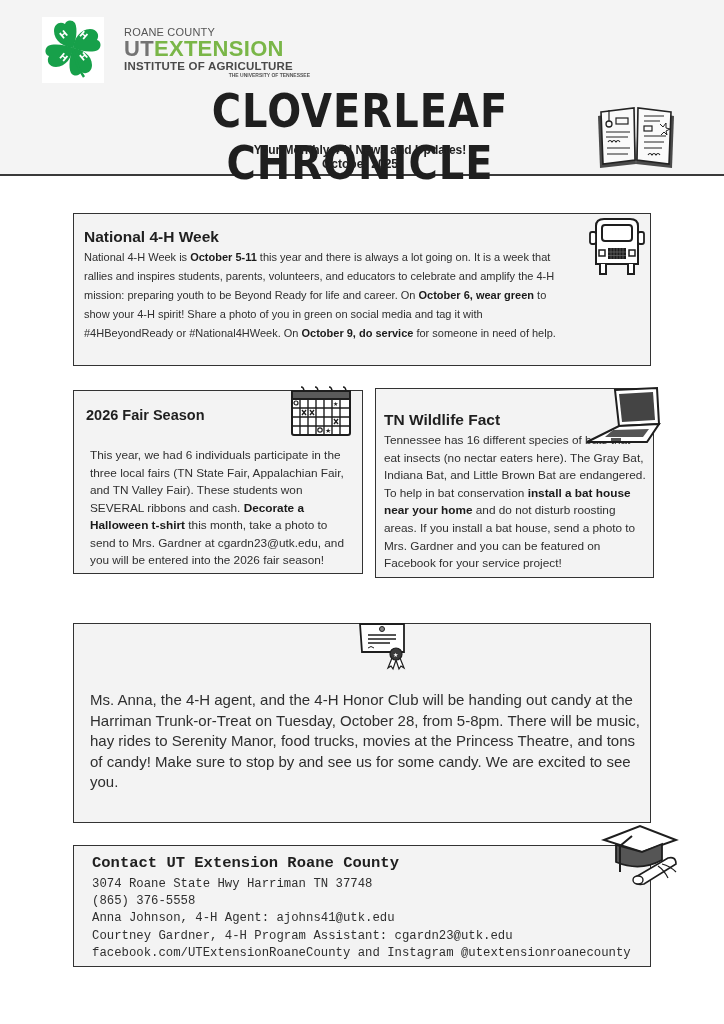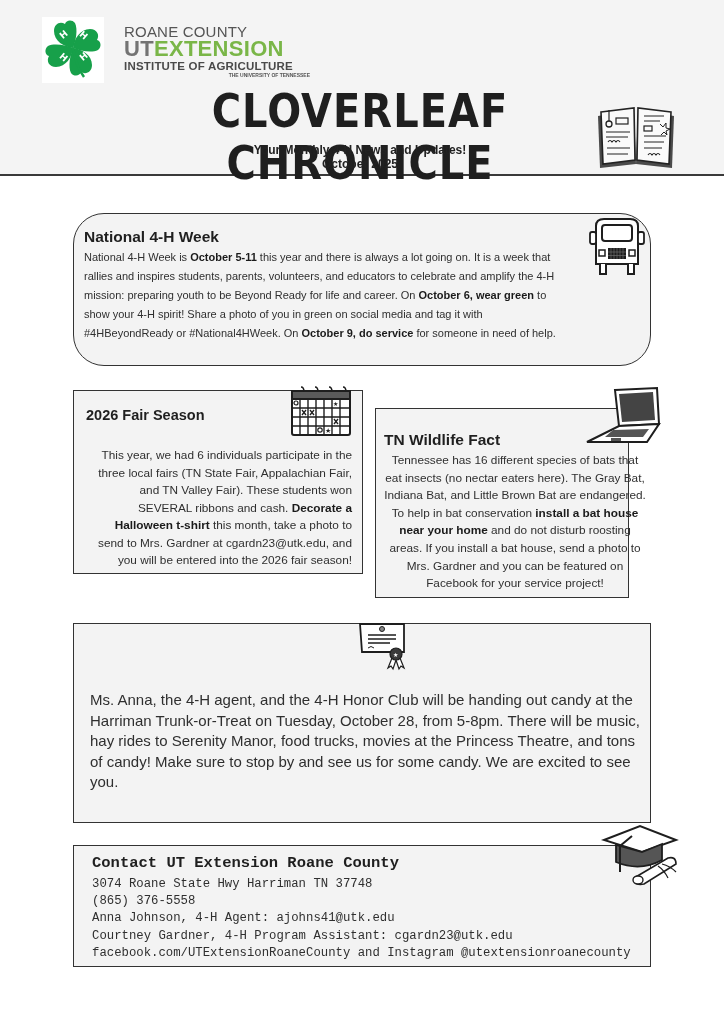--- a/index.html
+++ b/index.html
@@ -2,47 +2,47 @@
 <html><head>
 <meta charset="utf-8">
 <style>
   * { box-sizing: border-box; margin: 0; padding: 0; }
   html, body { width: 724px; height: 1024px; background: #ffffff; overflow: hidden; }
   body { position: relative; font-family: "Liberation Sans", "DejaVu Sans", sans-serif; color: #2a2a2a; }
 
   .header { position: absolute; left: 0; top: 0; width: 724px; height: 176px; background: #f4f4f4; border-bottom: 2px solid #3a3a3a; }
   .clover-logo { position: absolute; left: 42px; top: 17px; width: 62px; height: 66px; background: #ffffff; }
   .ext-logo { position: absolute; left: 124px; top: 26px; width: 200px; }
-  .ext-county { font-size: 15px; color: #555; letter-spacing: 0.2px; line-height: 12px; }
+  .ext-county { font-size: 11px; color: #555; letter-spacing: 0.2px; line-height: 12px; }
   .ext-main { font-size: 22px; font-weight: bold; line-height: 22px; letter-spacing: 0.3px; }
   .ext-ut { color: #737373; }
   .ext-word { color: #7ab648; }
   .ext-inst { font-size: 11.5px; font-weight: bold; color: #4a4a4a; line-height: 12px; letter-spacing: 0.2px; }
   .ext-univ { font-size: 5px; color: #555; text-align: right; padding-right: 14px; line-height: 6px; font-weight: bold; }
 
   .title { position: absolute; left: 130px; top: 84px; width: 460px; text-align: center; font-family: "DejaVu Sans", sans-serif; font-weight: bold; font-size: 40px; color: #1f1f1f; letter-spacing: 1px; transform: scaleY(1.15); transform-origin: top center; }
   .subtitle { position: absolute; left: 160px; top: 143px; width: 400px; text-align: center; font-size: 12px; font-weight: bold; color: #222; line-height: 14px; }
   .book-icon { position: absolute; left: 592px; top: 102px; width: 88px; height: 70px; }
 
   .card { position: absolute; background: #f3f3f3; border: 1.5px solid #333; }
   .card h2 { font-size: 15.5px; font-weight: bold; color: #1f1f1f; }
   .card p { font-size: 11px; line-height: 19px; color: #2f2f2f; }
   .card b { color: #1a1a1a; }
 
-  #card-week { left: 73px; top: 213px; width: 578px; height: 153px; border-radius: 31px; }
+  #card-week { left: 73px; top: 213px; width: 578px; height: 153px; }
   #card-week h2 { position: absolute; left: 10px; top: 14px; }
   #card-week p { position: absolute; left: 10px; top: 34px; width: 490px; }
   .bus-icon { position: absolute; left: 582px; top: 216px; width: 70px; height: 66px; }
 
-  #card-fair { left: 73px; top: 390px; width: 290px; height: 184px; text-align: right; }
+  #card-fair { left: 73px; top: 390px; width: 290px; height: 184px; }
   #card-fair h2 { position: absolute; left: 12px; top: 16px; font-size: 14.5px; }
   #card-fair p { position: absolute; left: 16px; top: 56px; width: 262px; font-size: 11.8px; line-height: 17.5px; }
   .cal-icon { position: absolute; left: 289px; top: 385px; width: 64px; height: 52px; }
 
-  #card-wild { left: 375px; top: 408px; width: 254px; height: 190px; text-align: center; }
+  #card-wild { left: 375px; top: 388px; width: 279px; height: 190px; }
   #card-wild h2 { position: absolute; left: 8px; top: 22px; font-size: 15.5px; }
   #card-wild p { position: absolute; left: 8px; top: 43px; width: 262px; font-size: 11.8px; line-height: 17.6px; }
   .laptop-icon { position: absolute; left: 583px; top: 386px; width: 80px; height: 60px; }
 
   #card-trunk { left: 73px; top: 623px; width: 578px; height: 200px; }
   #card-trunk h2 { position: absolute; left: 8px; top: 38px; font-size: 15.5px; }
   #card-trunk p { position: absolute; left: 16px; top: 66px; width: 550px; font-size: 15px; line-height: 20.5px; }
   .cert-icon { position: absolute; left: 356px; top: 622px; width: 56px; height: 52px; }
 
   #card-contact { left: 73px; top: 845px; width: 578px; height: 122px; font-family: Liberation Mono, monospace; }

